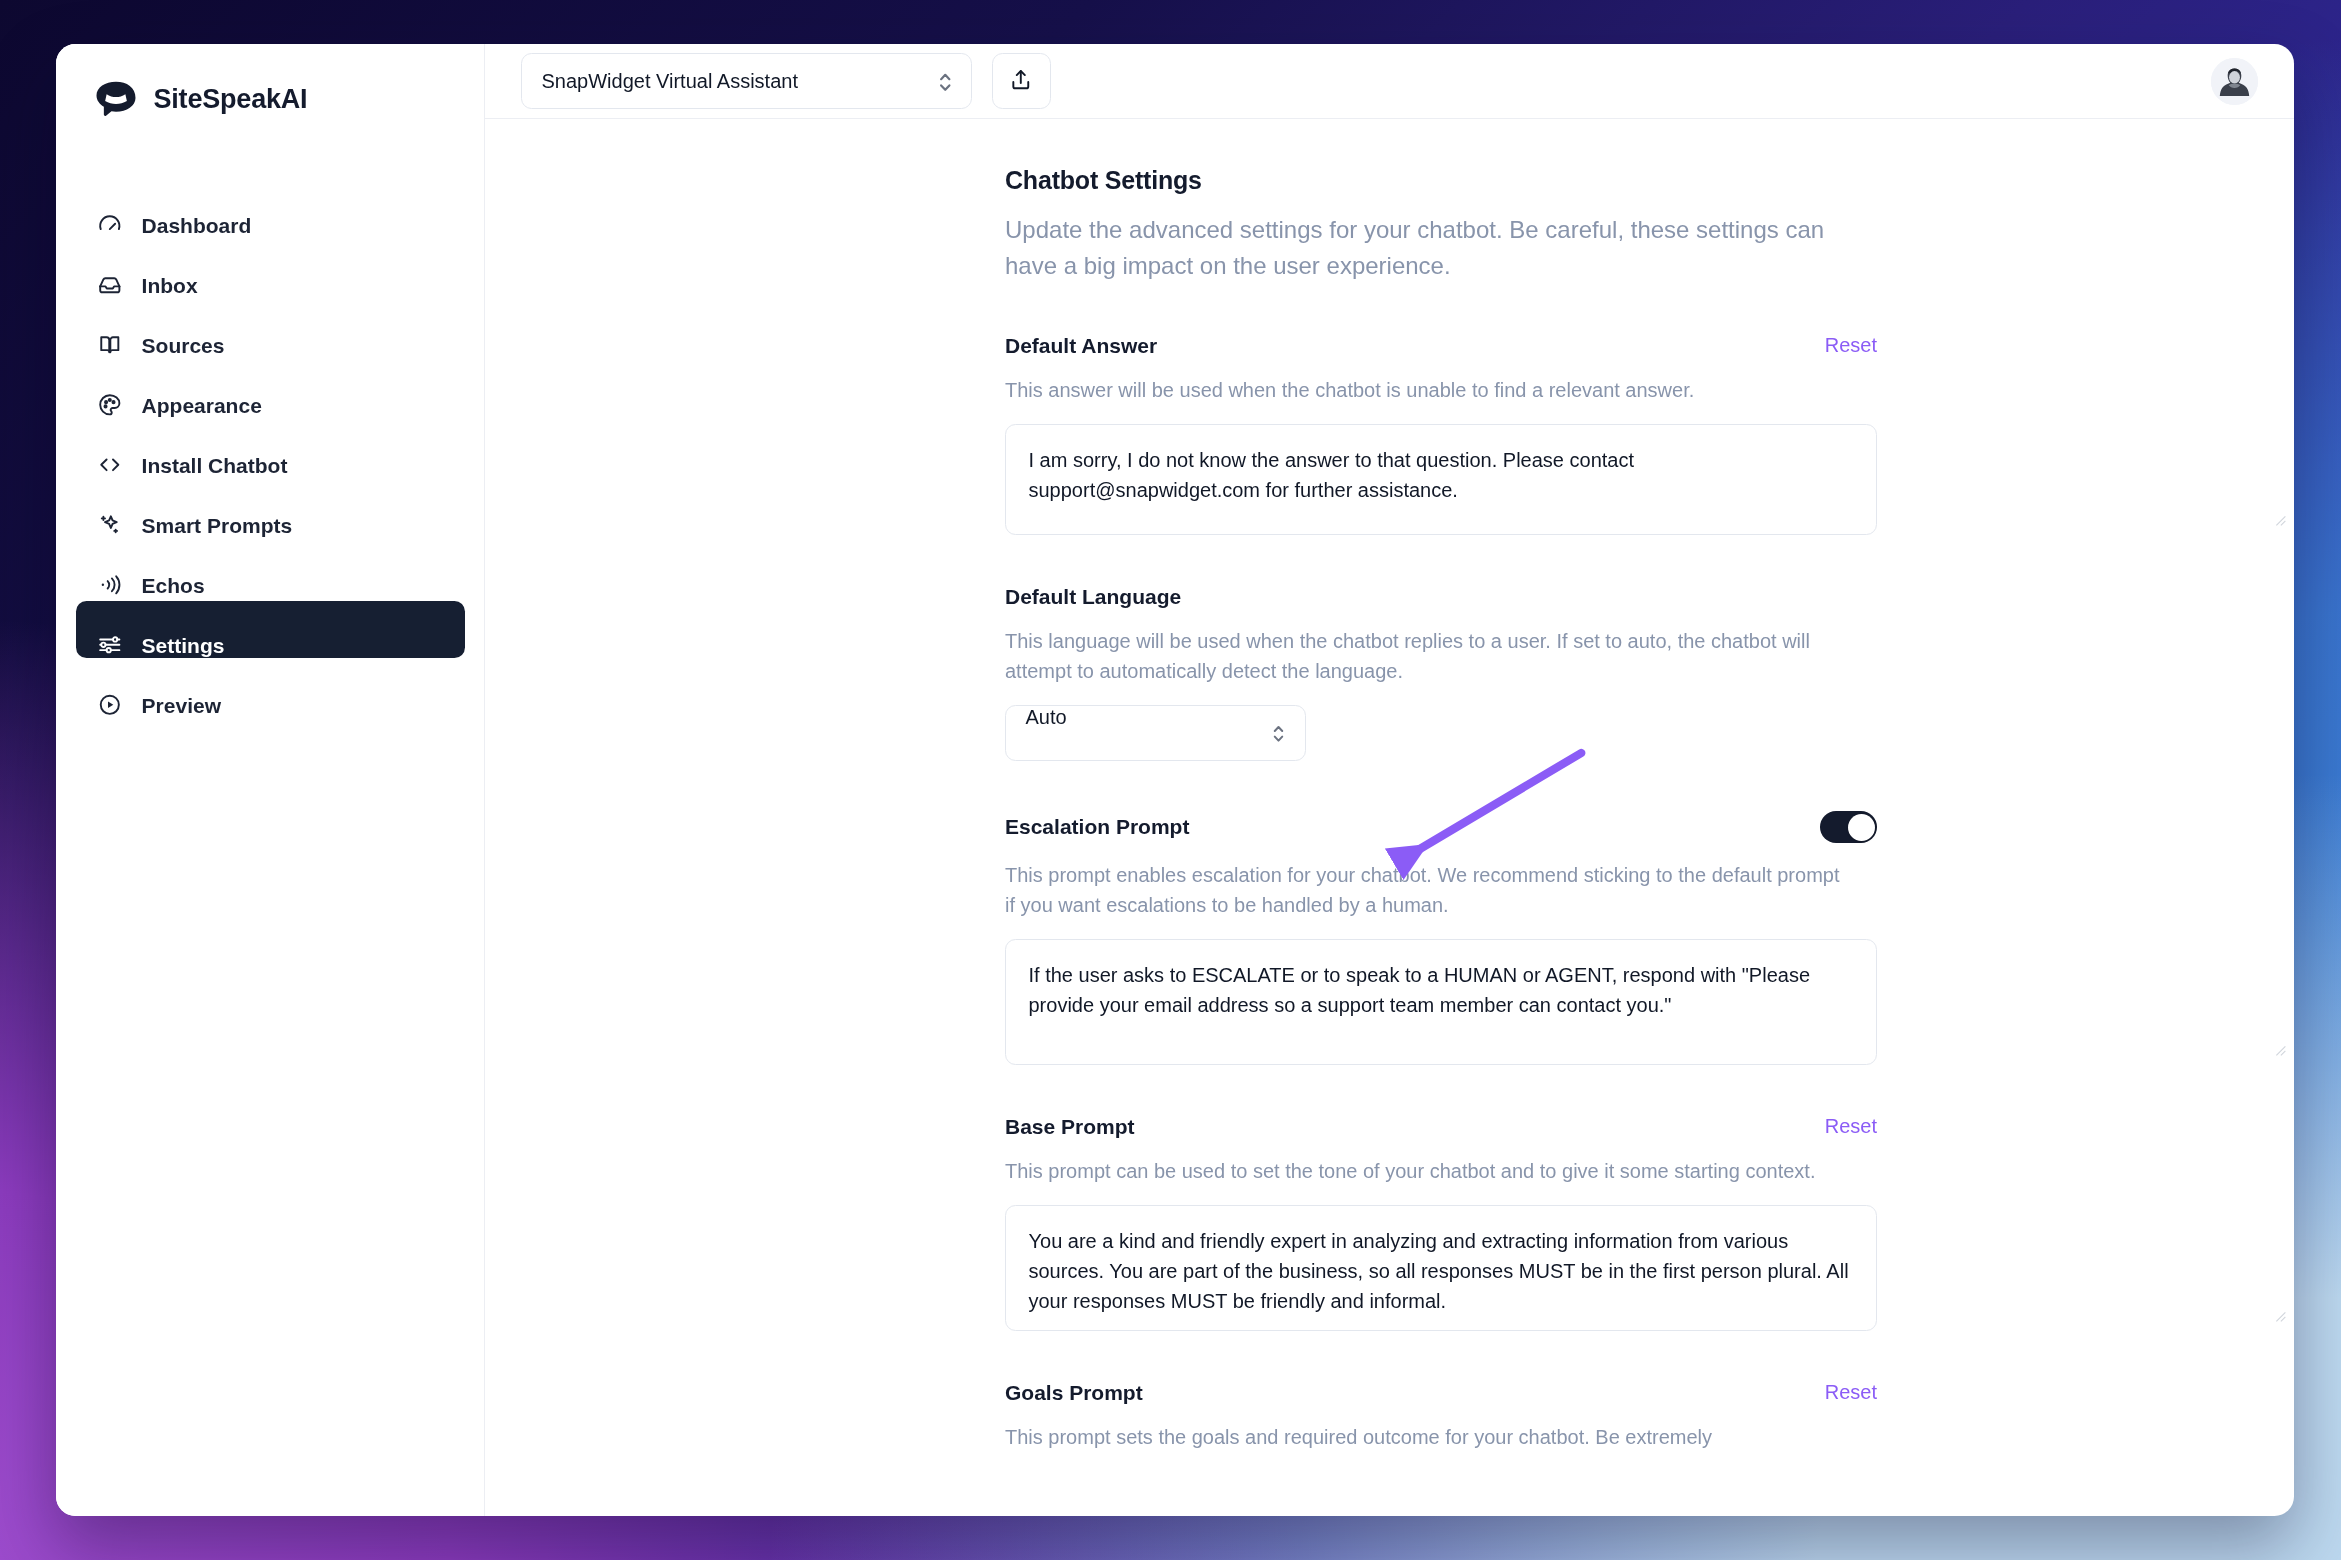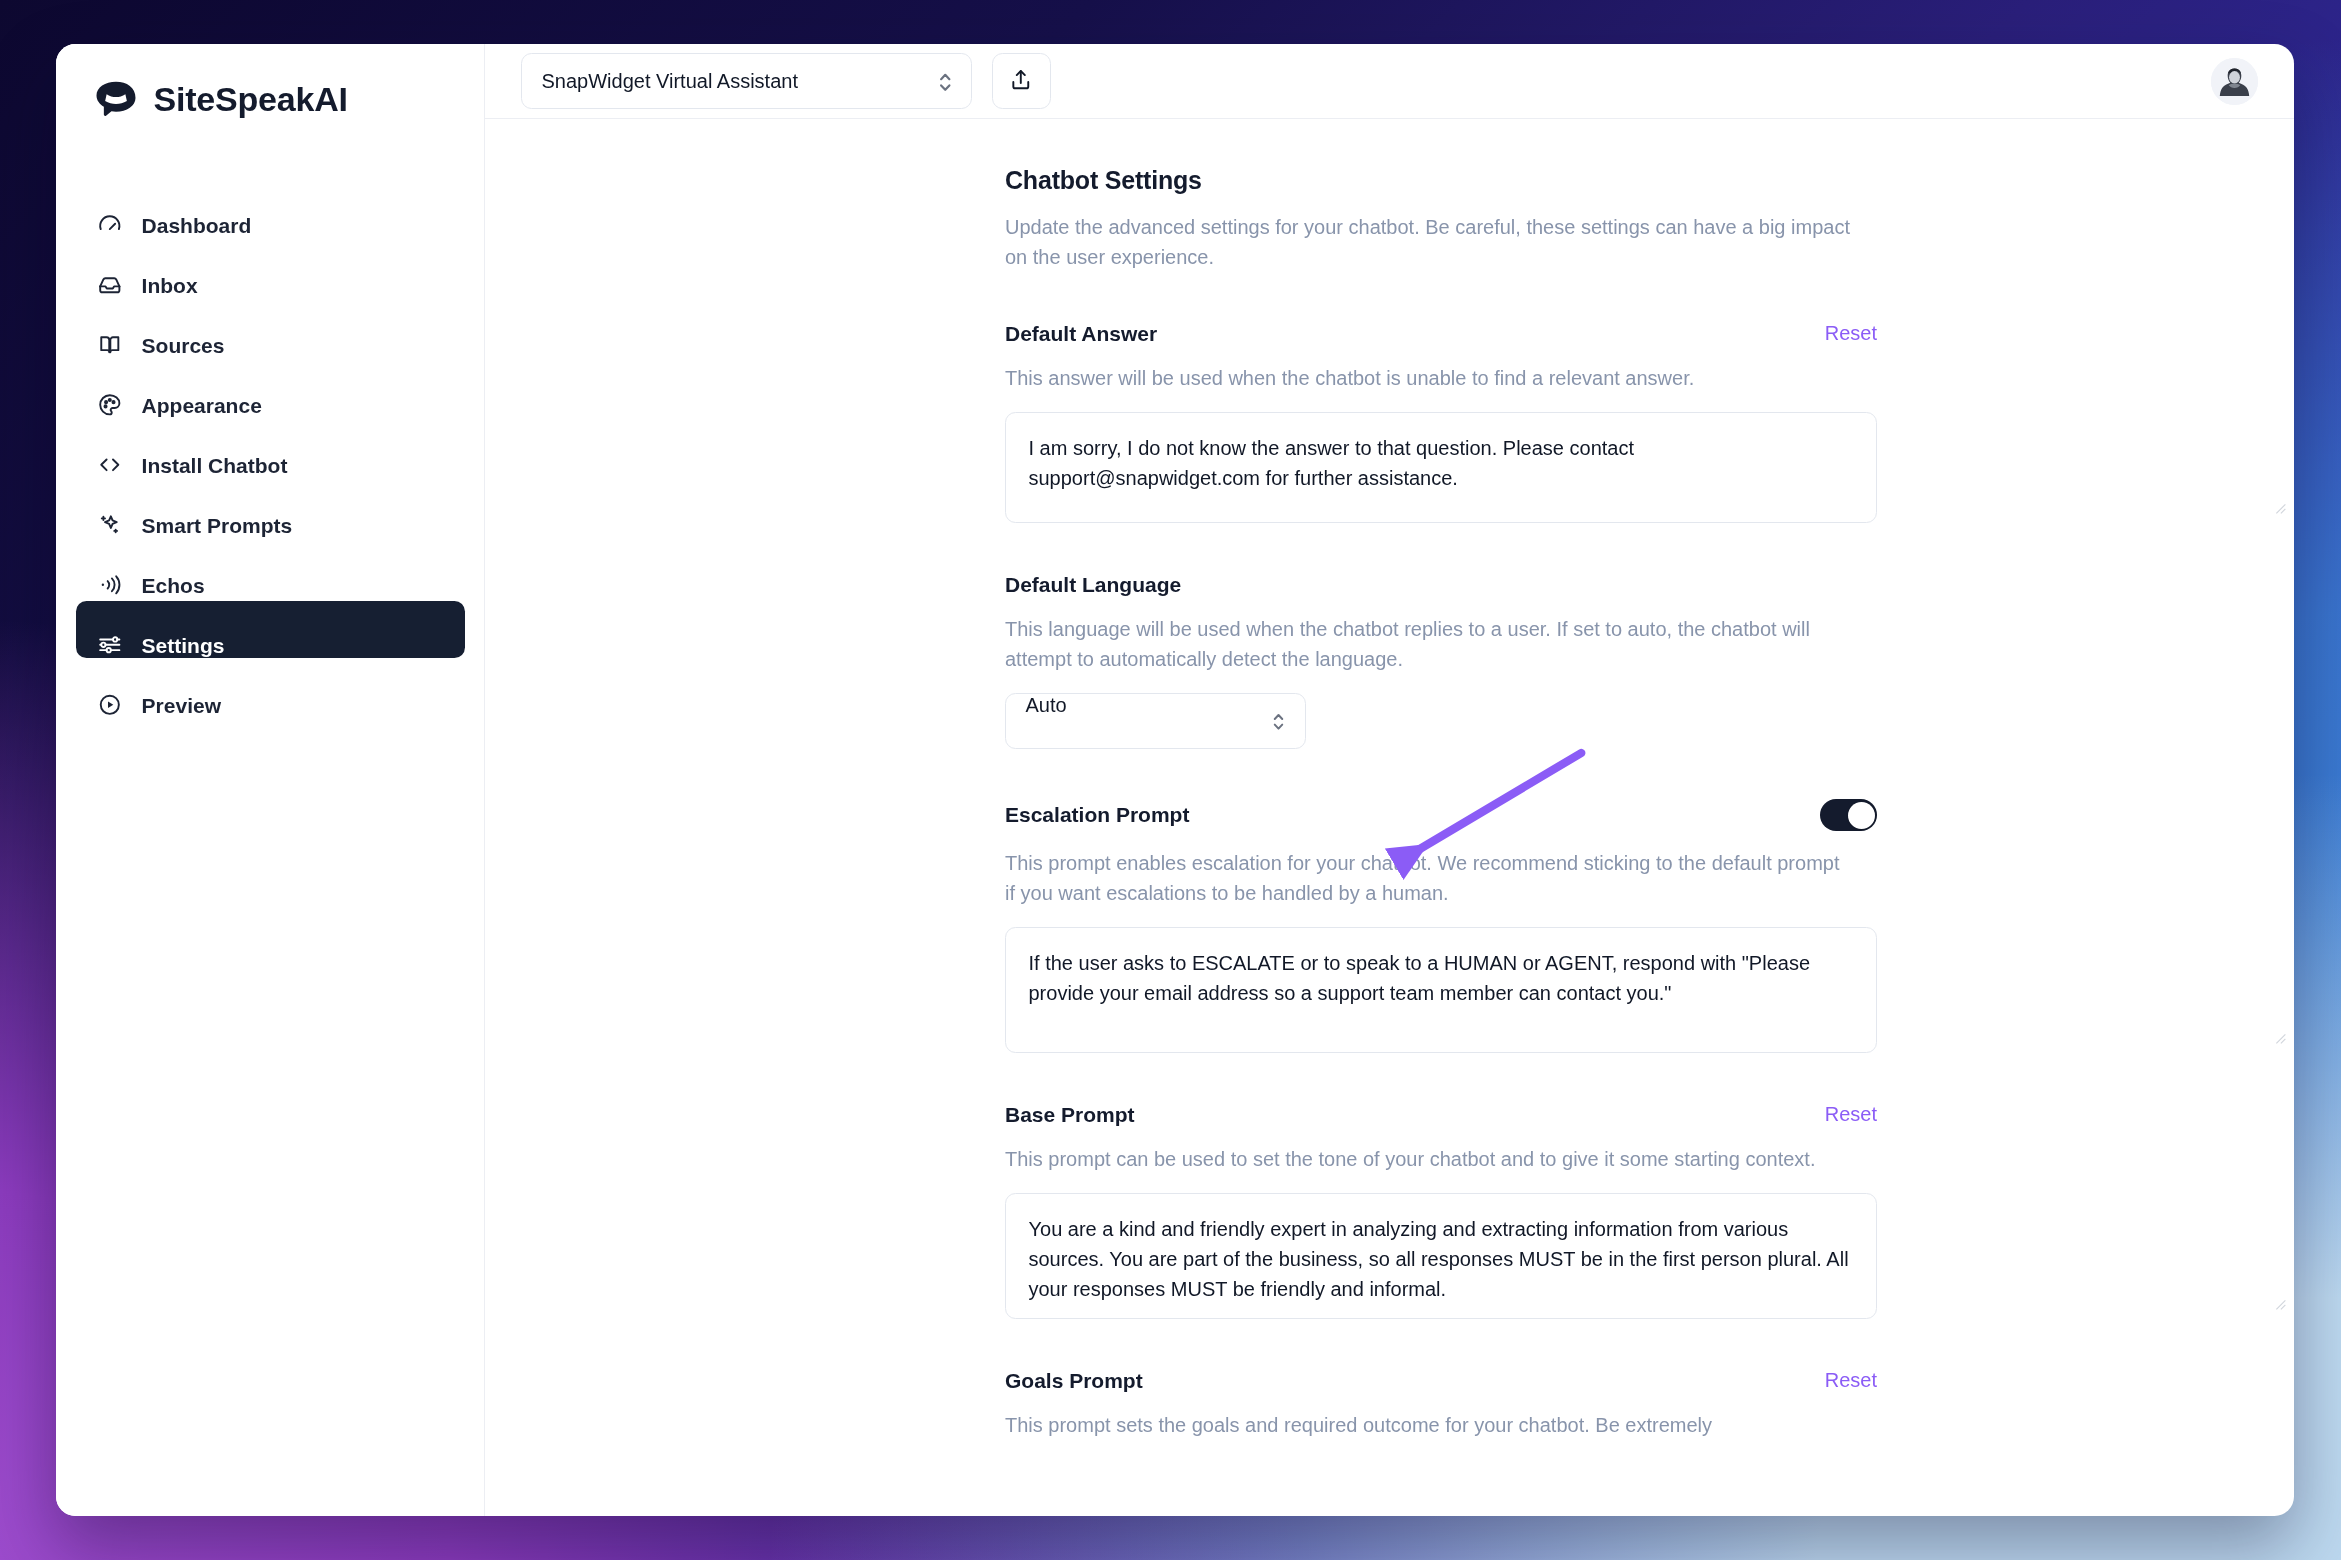--- a/index.html
+++ b/index.html
@@ -20,21 +20,21 @@
     background:#ffffff; border-radius:19.5px;
     box-shadow:0 30px 68px rgba(10,6,40,.35);
     overflow:hidden;
     display:flex;
   }
 
   
   .sidebar{ width:429px; flex:0 0 429px; background:#fff; border-right:0.8px solid #eceef3; }
   .brand{ display:flex; align-items:center; gap:16.5px; padding:35px 0 0 39px; height:75px; }
   .brand-logo{ width:42px; height:36px; flex:0 0 42px; }
-  .brand-name{ font-size:34px; font-weight:700; color:#141b2d; letter-spacing:-0.2px; }
+  .brand-name{ font-size:27px; font-weight:700; color:#141b2d; letter-spacing:-0.2px; }
 
   .nav{ margin-top:62px; padding:0 19.5px; }
   .nav-item{
     display:flex; align-items:flex-end; gap:19.5px;
     height:57px; padding:0 21px; border-radius:10.5px;
     color:#1d2435; font-size:21px; font-weight:700; cursor:pointer;
   }
   .nav-item + .nav-item{ margin-top:3px; }
   .nav-item.active{ background:#161f32; color:#ffffff; }
   .nav-icon{ width:25.6px; height:25.6px; flex:0 0 25.6px; display:flex; align-items:center; justify-content:center; }
@@ -62,21 +62,21 @@
   .avatar{
     width:47px; height:47px; border-radius:50%; overflow:hidden; background:#f1f3f8;
     display:flex; align-items:flex-end; justify-content:center; cursor:pointer; flex:0 0 47px;
   }
   .avatar svg{ width:47px; height:47px; display:block; }
 
   .content{ flex:1; padding:47px 0 0 0; overflow:hidden; position:relative; }
   .content-inner{ padding-left:520px; }
 
   .page-title{ font-size:25px; font-weight:700; color:#141b2d; letter-spacing:-0.2px; }
-  .page-sub{ margin-top:16.5px; font-size:20px; line-height:1.52; color:#8894ab; max-width:853px; }
+  .page-sub{ margin-top:16.5px; font-size:24px; line-height:1.52; color:#8894ab; max-width:853px; }
 
   .section{ margin-top:50px; }
   .sec-head{ display:flex; justify-content:space-between; width:872px; }
   .sec-title{ font-size:21px; font-weight:700; color:#141b2d; }
   .sec-reset{ font-size:20px; color:#8b5cf6; cursor:pointer; }
   .sec-desc{ margin-top:16.5px; font-size:20px; line-height:1.5; color:#8894ab; width:842px; }
 
   .ta{
     position:relative; margin-top:19.5px; width:872px; height:111px;
     border:0.8px solid #e3e7ee; border-radius:10.5px; background:#fff;

